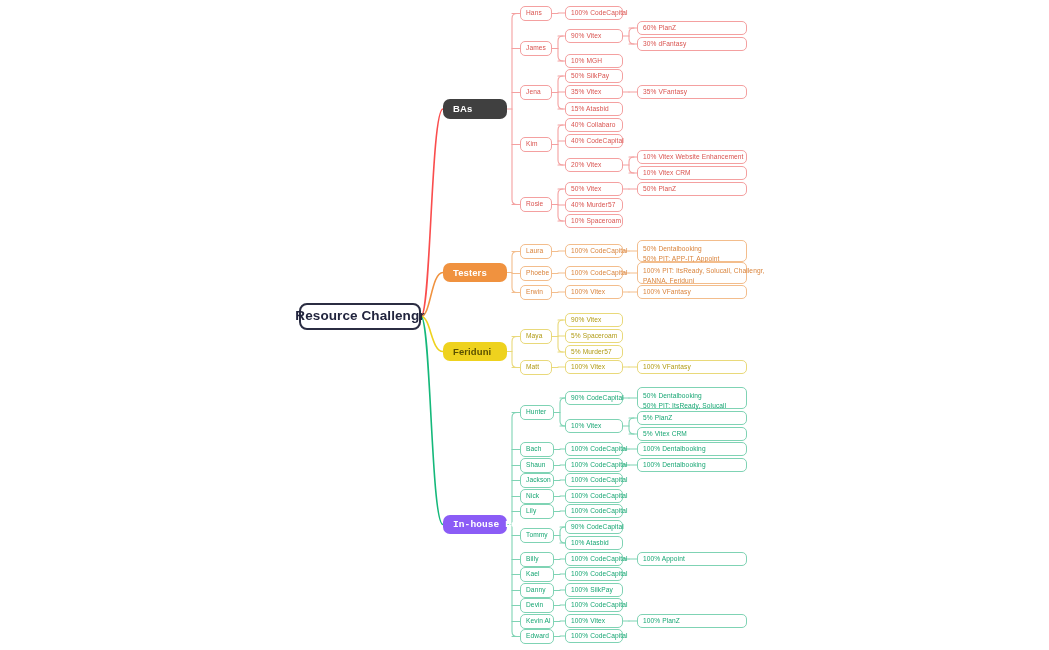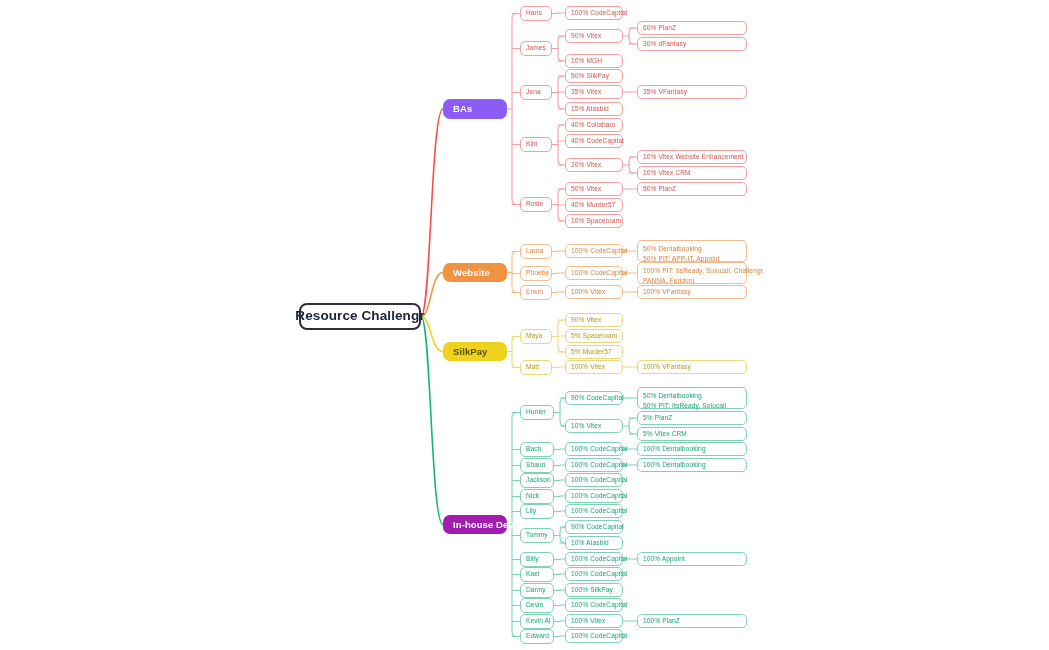--- a/index.html
+++ b/index.html
@@ -51,24 +51,24 @@
   }
   
   .pill {
     color: #ffffff;
     font-size: 9.5px;
     font-weight: bold;
     padding: 0 10px;
     border-radius: 7px;
     justify-content: flex-start;
   }
-  .pill.bas { background: #8b5cf6; }
+  .pill.bas { background: #404040; }
   .pill.testers { background: #f0923f; }
   .pill.designer { background: #eed21e; color: #5b5100; }
-  .pill.devs { background: #a21caf; }
+  .pill.devs { background: #8b5cf6; font-family: Liberation Mono, monospace; }
 
   
   .box {
     background: #ffffff;
     font-size: 6.6px;
     padding: 0 5px;
     border-width: 1px;
     border-style: solid;
     border-radius: 5px;
   }
@@ -219,22 +219,22 @@
       <path d="M623 465 L629 465" fill="none" stroke="#7fd3b4" stroke-width="1.1" stroke-linecap="round"></path>
       <path d="M629 465 L637 465" fill="none" stroke="#7fd3b4" stroke-width="1.1" stroke-linecap="round"></path>
       <path d="M623 559 L629 559" fill="none" stroke="#7fd3b4" stroke-width="1.1" stroke-linecap="round"></path>
       <path d="M629 559 L637 559" fill="none" stroke="#7fd3b4" stroke-width="1.1" stroke-linecap="round"></path>
       <path d="M623 621 L629 621" fill="none" stroke="#7fd3b4" stroke-width="1.1" stroke-linecap="round"></path>
       <path d="M629 621 L637 621" fill="none" stroke="#7fd3b4" stroke-width="1.1" stroke-linecap="round"></path>
     </svg>
   <div id="nodes">
       <div class="node root" style="left: 299px; top: 303px; width: 122px; height: 27px;">Resource Challengr</div>
       <div class="node pill bas" style="left: 443px; top: 99px; width: 64px; height: 20px;">BAs</div>
-      <div class="node pill testers" style="left: 443px; top: 263px; width: 64px; height: 19px;">Website</div>
-      <div class="node pill designer" style="left: 443px; top: 342px; width: 64px; height: 19px;">SilkPay</div>
+      <div class="node pill testers" style="left: 443px; top: 263px; width: 64px; height: 19px;">Testers</div>
+      <div class="node pill designer" style="left: 443px; top: 342px; width: 64px; height: 19px;">Feriduni</div>
       <div class="node pill devs" style="left: 443px; top: 515px; width: 64px; height: 19px;">In-house Devs</div>
       <div class="node box name c-red" style="left: 520px; top: 6px; width: 32px; height: 15px;">Hans</div>
       <div class="node box name c-red" style="left: 520px; top: 41px; width: 32px; height: 15px;">James</div>
       <div class="node box name c-red" style="left: 520px; top: 85px; width: 32px; height: 15px;">Jena</div>
       <div class="node box name c-red" style="left: 520px; top: 137px; width: 32px; height: 15px;">Kim</div>
       <div class="node box name c-red" style="left: 520px; top: 197px; width: 32px; height: 15px;">Rosie</div>
       <div class="node box name c-org" style="left: 520px; top: 244px; width: 32px; height: 15px;">Laura</div>
       <div class="node box name c-org" style="left: 520px; top: 266px; width: 32px; height: 15px;">Phoebe</div>
       <div class="node box name c-org" style="left: 520px; top: 285px; width: 32px; height: 15px;">Erwin</div>
       <div class="node box name c-yel" style="left: 520px; top: 329px; width: 32px; height: 15px;">Maya</div>

